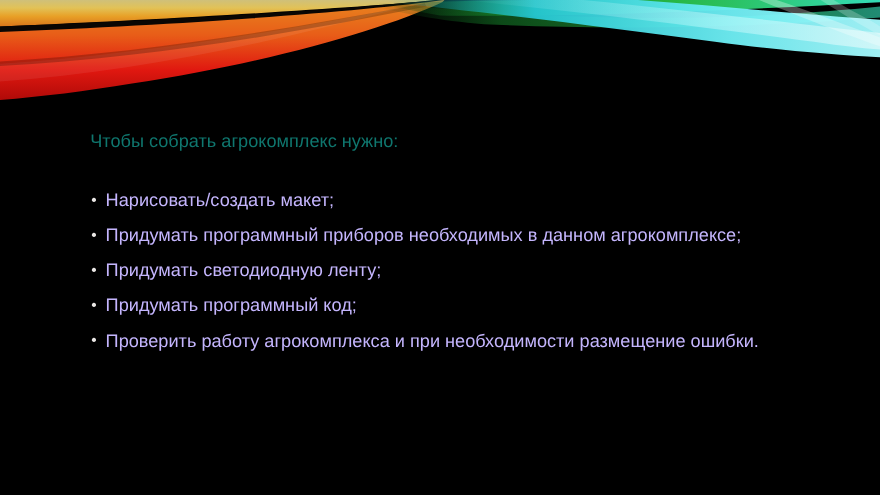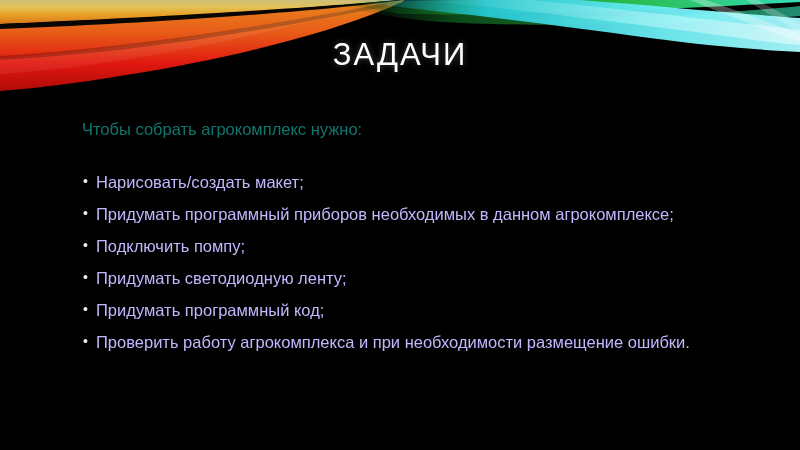--- a/index.html
+++ b/index.html
@@ -173,29 +173,27 @@
       <path d="M420,0 C540,12 650,26 740,38 C766,42 786,44 800,45
                L800,30 C730,22 630,10 530,0 Z" fill="url(#gCyanPale)" opacity="0.55"></path>
 
       <path d="M690,0 C730,16 770,32 800,42 L800,34
                C772,24 736,10 706,0 Z" fill="#ffffff" opacity="0.30"></path>
       <path d="M746,0 C768,14 788,26 800,32 L800,24
                C788,16 770,8 758,0 Z" fill="#ffffff" opacity="0.22"></path>
     </svg>
   </div>
 
-  <div id="title">ЗАДАЧИ</div>
 
   <div id="body-block">
 
     <p id="intro">Чтобы собрать агрокомплекс нужно:</p>
 
     <ul id="task-list">
       <li>Нарисовать/создать макет;</li>
       <li class="wide">Придумать программный приборов необходимых в данном агрокомплексе;</li>
-      <li>Подключить помпу;</li>
       <li>Придумать светодиодную ленту;</li>
       <li>Придумать программный код;</li>
       <li class="wide">Проверить работу агрокомплекса и при необходимости размещение ошибки.</li>
     </ul>
 
   </div>
 </div>
 
 </body></html>

